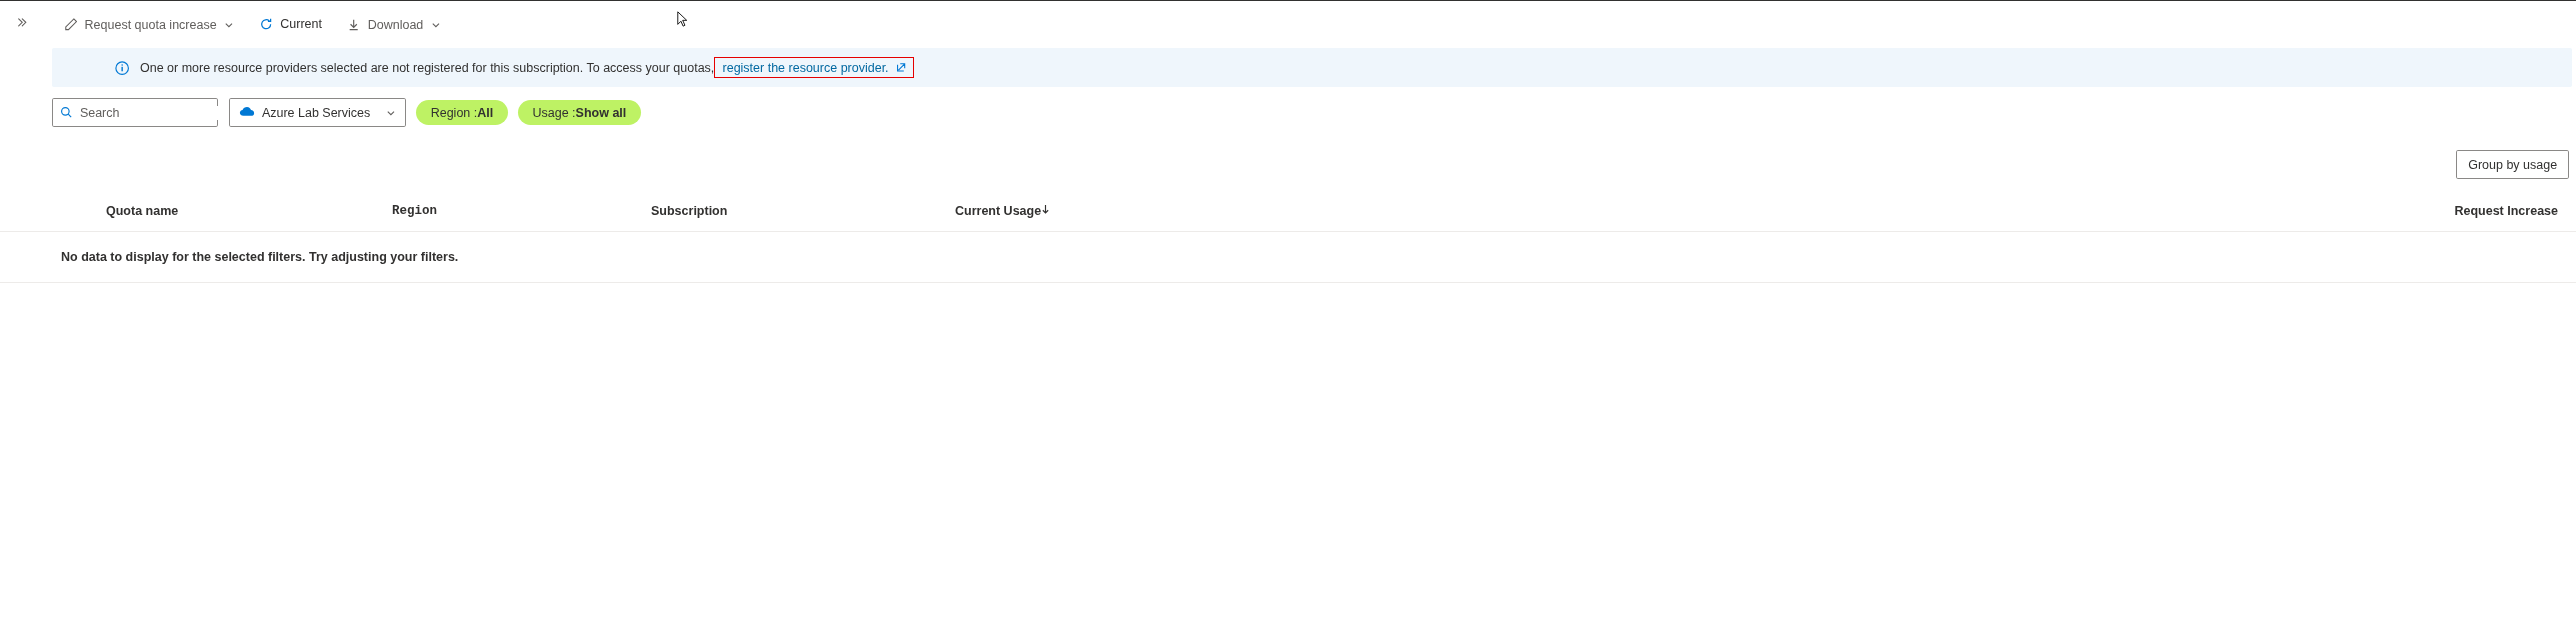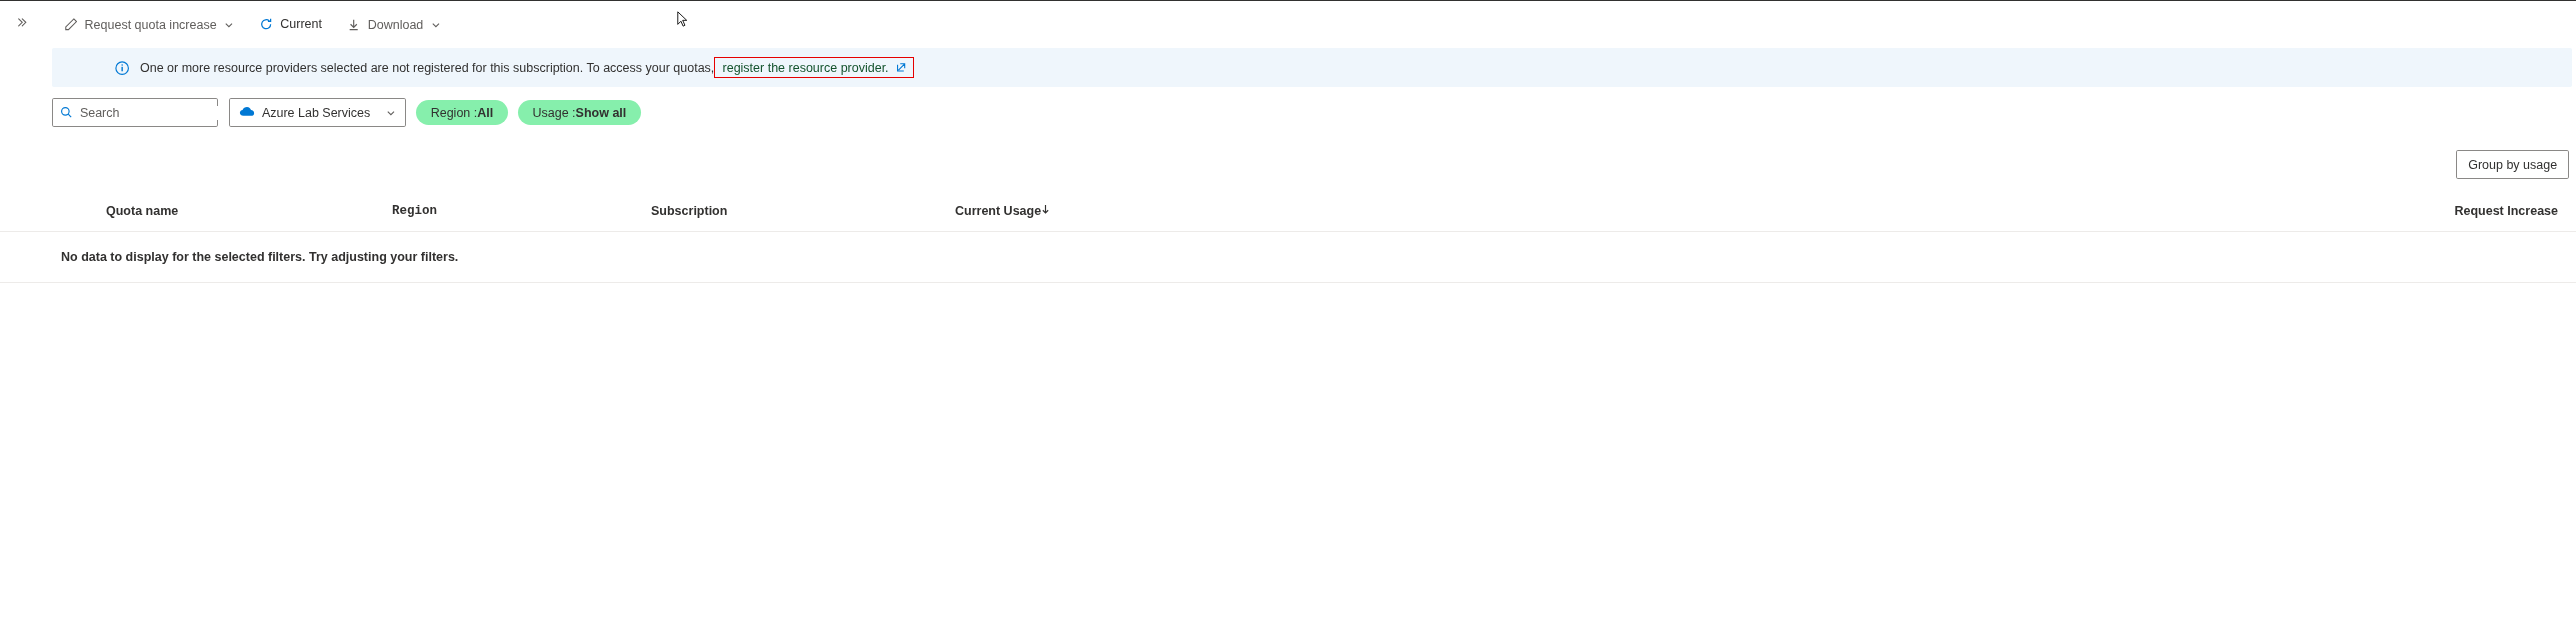--- a/index.html
+++ b/index.html
@@ -50,21 +50,21 @@
       margin: 0 3.6px 0 52px;
       border-radius: 1.8px;
       font-size: 12.5px;
       color: #323130;
     }
     .info-banner .info-icon {
       margin-right: 10.7px;
       color: #0078d4;
     }
     .info-banner a {
-      color: #14532d;
+      color: #0369a1;
       text-decoration: none;
     }
     .link-highlight {
       border: 1.8px solid #e60000;
       padding: 2.7px 7.2px;
       display: inline-flex;
       align-items: center;
       gap: 5.4px;
     }
     .filters-row {
@@ -107,21 +107,21 @@
       justify-content: space-between;
     }
     .provider-dropdown .label-group {
       display: flex;
       align-items: center;
       gap: 7.2px;
     }
     .filter-pill {
       display: inline-flex;
       align-items: center;
-      background: #86efac;
+      background: #bef264;
       border-radius: 14.3px;
       padding: 5.4px 14.3px;
       font-size: 12.5px;
       color: #323130;
       cursor: pointer;
     }
     .filter-pill .value {
       font-weight: 600;
     }
     .group-by-row {

